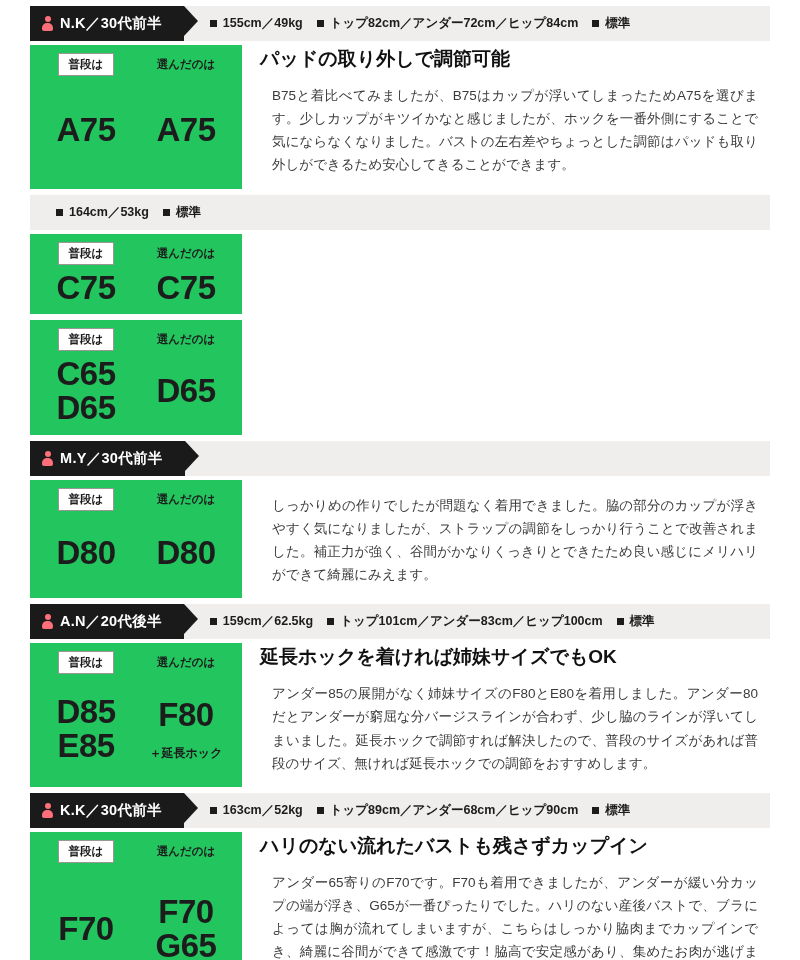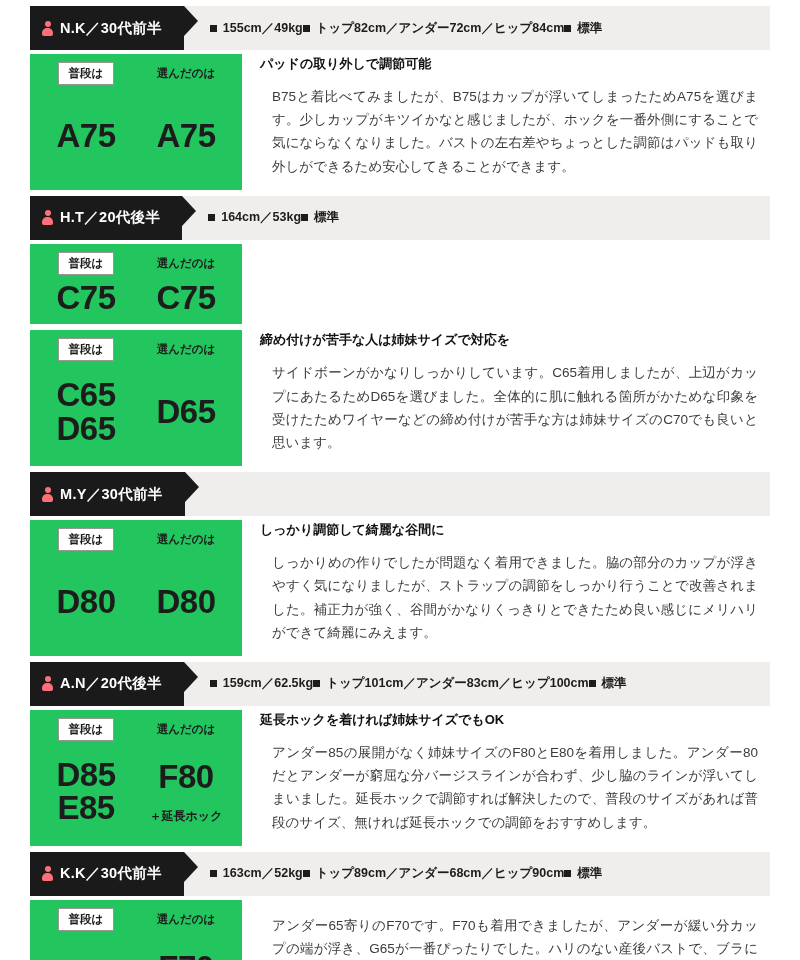--- a/index.html
+++ b/index.html
@@ -15,21 +15,21 @@
     padding: 6px 30px 10px 30px;
     background: #fff;
   }
   .review {
     margin-bottom: 6px;
   }
   
   .rv-header {
     display: flex;
     align-items: stretch;
-    height: 44px;
+    height: 35px;
     background: #f0eeec;
   }
   .rv-name {
     position: relative;
     background: #1a1a1a;
     color: #fff;
     display: flex;
     align-items: center;
     padding: 0 22px 0 12px;
     font-size: 14.5px;
@@ -66,20 +66,21 @@
     position: absolute;
     bottom: 0; left: 0;
     width: 11px; height: 8px;
     border-radius: 5px 5px 2px 2px;
     background: #ff6f7a;
   }
   .rv-specs {
     flex: 1;
     display: flex;
     align-items: center;
+    gap: 14px;
     padding-left: 26px;
     font-size: 12.5px;
     font-weight: bold;
     color: #1c1c1c;
     white-space: nowrap;
     overflow: hidden;
   }
   .spec {
     display: flex;
     align-items: center;
@@ -143,21 +144,21 @@
     letter-spacing: 0;
     margin-top: 16px;
     text-align: right;
   }
   .rv-text {
     flex: 1;
     padding: 2px 0 0 18px;
     min-width: 0;
   }
   .rv-title {
-    font-size: 13px;
+    font-size: 19px;
     font-weight: bold;
     color: #111;
     margin: 0 0 8px 0;
     line-height: 1.3;
   }
   .rv-comment {
     font-size: 13.5px;
     line-height: 1.72;
     color: #3b3b3b;
     text-align: justify;
@@ -205,24 +206,20 @@
           </div>
         </div>
         <div class="rv-text">
           <h3 class="rv-title">パッドの取り外しで調節可能</h3>
           <p class="rv-comment">B75と着比べてみましたが、B75はカップが浮いてしまったためA75を選びます。少しカップがキツイかなと感じましたが、ホックを一番外側にすることで気にならなくなりました。バストの左右差やちょっとした調節はパッドも取り外しができるため安心してきることができます。</p>
         </div>
       </div>
     </div>
     <div class="review">
       <div class="rv-header">
-        <div class="rv-name">
-          <span class="person-icon"></span>
-          <span>H.T／20代後半</span>
-        </div>
         <div class="rv-specs">
           <span class="spec">
             <span class="sq"></span>
             <span>164cm／53kg</span>
           </span>
           <span class="spec">
             <span class="sq"></span>
             <span>標準</span>
           </span>
         </div>
@@ -253,24 +250,20 @@
               <div>C65</div>
               <div>D65</div>
             </div>
           </div>
           <div class="size-col">
             <div class="size-label plain">選んだのは</div>
             <div class="size-value">
               <div>D65</div>
             </div>
           </div>
-        </div>
-        <div class="rv-text">
-          <h3 class="rv-title">締め付けが苦手な人は姉妹サイズで対応を</h3>
-          <p class="rv-comment">サイドボーンがかなりしっかりしています。C65着用しましたが、上辺がカップにあたるためD65を選びました。全体的に肌に触れる箇所がかためな印象を受けたためワイヤーなどの締め付けが苦手な方は姉妹サイズのC70でも良いと思います。</p>
         </div>
       </div>
     </div>
     <div class="review">
       <div class="rv-header">
         <div class="rv-name">
           <span class="person-icon"></span>
           <span>M.Y／30代前半</span>
         </div>
       </div>
@@ -283,21 +276,20 @@
             </div>
           </div>
           <div class="size-col">
             <div class="size-label plain">選んだのは</div>
             <div class="size-value">
               <div>D80</div>
             </div>
           </div>
         </div>
         <div class="rv-text">
-          <h3 class="rv-title">しっかり調節して綺麗な谷間に</h3>
           <p class="rv-comment">しっかりめの作りでしたが問題なく着用できました。脇の部分のカップが浮きやすく気になりましたが、ストラップの調節をしっかり行うことで改善されました。補正力が強く、谷間がかなりくっきりとできたため良い感じにメリハリができて綺麗にみえます。</p>
         </div>
       </div>
     </div>
     <div class="review">
       <div class="rv-header">
         <div class="rv-name">
           <span class="person-icon"></span>
           <span>A.N／20代後半</span>
         </div>
@@ -370,17 +362,18 @@
           </div>
           <div class="size-col">
             <div class="size-label plain">選んだのは</div>
             <div class="size-value">
               <div>F70</div>
               <div>G65</div>
             </div>
           </div>
         </div>
         <div class="rv-text">
+          <h3 class="rv-title">ハリのない流れたバストも残さずカップイン</h3>
           <p class="rv-comment">アンダー65寄りのF70です。F70も着用できましたが、アンダーが緩い分カップの端が浮き、G65が一番ぴったりでした。ハリのない産後バストで、ブラによっては胸が流れてしまいますが、こちらはしっかり脇肉までカップインでき、綺麗に谷間ができて感激です！脇高で安定感があり、集めたお肉が逃げません。</p>
         </div>
       </div>
     </div>
   </div>
 
 </body></html>

